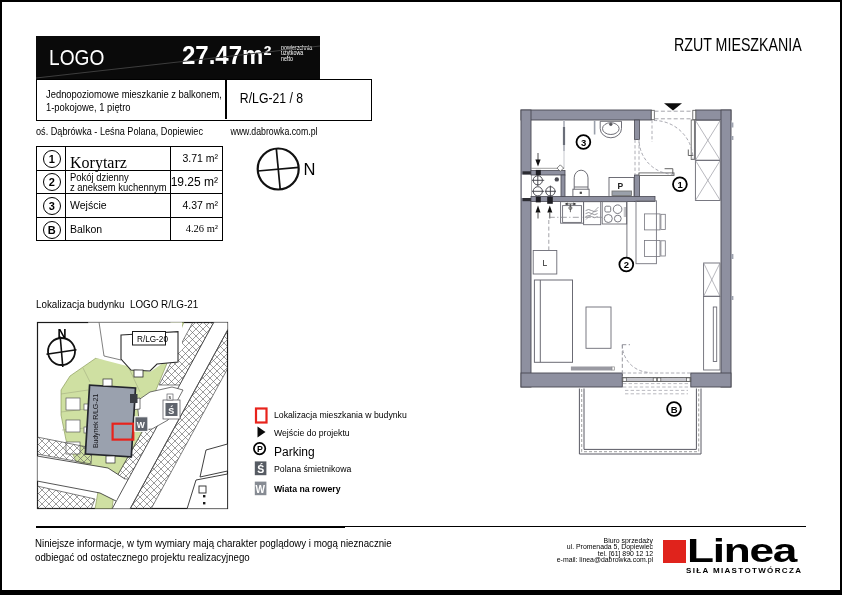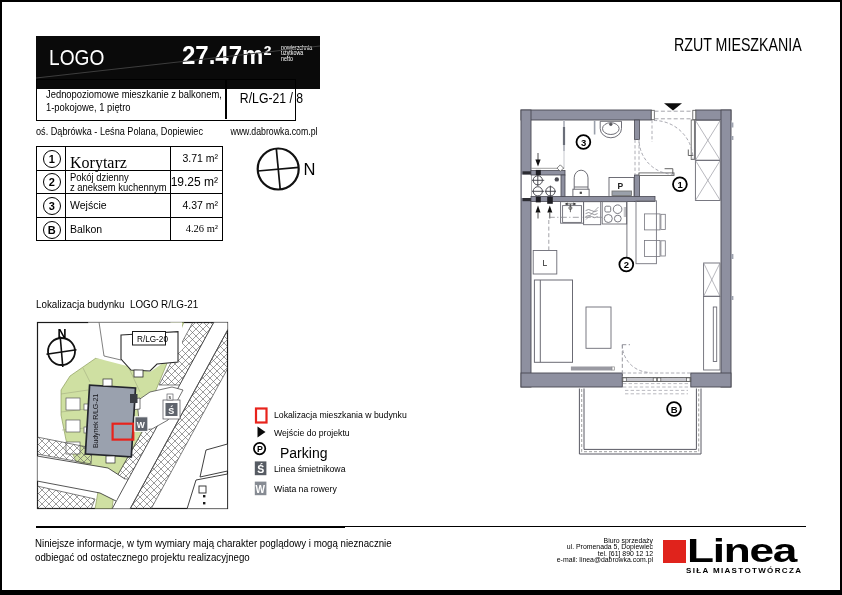--- a/index.html
+++ b/index.html
@@ -14,30 +14,30 @@
 <body>
 
 <div class="abs" style="left:0;top:0;width:842px;height:2px;background:#000;"></div>
 
 <div class="abs" style="left:0;top:0;width:1.5px;height:595px;background:#000;"></div>
 
 <div class="abs" style="left:840px;top:0;width:2px;height:595px;background:#000;"></div>
 
 <div class="abs" style="left:0;top:590px;width:842px;height:5px;background:#000;"></div>
 
-<div class="abs" style="left:36px;top:36px;width:284px;height:53px;background:#0a0a0a;">
+<div class="abs" style="left:36px;top:36px;width:284px;height:43px;background:#0a0a0a;">
 
   <div class="abs ol" style="left:13px;top:9px;color:#fff;font-size:22px;transform:scaleX(0.87);">LOGO</div>
 
   <div class="abs ol" style="left:146px;top:5px;color:#fff;font-size:25px;font-weight:600;transform:scaleX(0.96);">27.47m²</div>
 
   <div class="abs ol" style="left:245px;top:9px;color:#fff;font-size:6.5px;line-height:5.4px;transform:scaleX(0.82);">powierzchnia<br>użytkowa<br>netto</div>
 </div>
 
-<div class="abs" style="left:36px;top:79px;width:260px;height:42px;border:1.5px solid #000;box-sizing:border-box;">
+<div class="abs" style="left:36px;top:79px;width:336px;height:42px;border:1.5px solid #000;box-sizing:border-box;">
 
   <div class="abs ol" style="left:9px;top:6.5px;white-space:nowrap;font-size:11.6px;line-height:13.6px;color:#000;transform:scaleX(0.81);">Jednopoziomowe mieszkanie z balkonem,<br>1-pokojowe, 1 piętro</div>
 
   <div class="abs" style="left:188px;top:0;width:1.5px;height:39px;background:#000;"></div>
 
   <div class="abs" style="left:189px;top:9px;width:91px;text-align:center;font-size:15.5px;color:#000;transform:scaleX(0.79);">R/LG-21 / 8</div>
 </div>
 
 <div class="abs ol" style="left:36px;top:124.5px;font-size:11px;color:#000;transform:scaleX(0.83);white-space:nowrap;">oś. Dąbrówka - Leśna Polana, Dopiewiec</div>
 
@@ -70,25 +70,25 @@
   <div class="abs" style="left:34px;top:77px;font-size:10.5px;">Balkon</div>
   <div class="abs" style="right:5px;top:77px;font-size:10.5px;font-family:Liberation Serif, serif;">4.26 m²</div>
 </div>
 
 <div class="abs ol" style="left:36px;top:297.5px;font-size:10.8px;color:#000;transform:scaleX(0.91);white-space:nowrap;">Lokalizacja budynku&nbsp; LOGO R/LG-21</div>
 
 <div class="abs" style="left:274px;top:410px;font-size:8.7px;color:#000;">Lokalizacja mieszkania w budynku</div>
 
 <div class="abs" style="left:274px;top:428px;font-size:8.7px;color:#000;">Wejście do projektu</div>
 
-<div class="abs" style="left:280px;top:444.5px;font-size:14px;color:#000;text-align:right;">Parking</div>
-
-<div class="abs" style="left:274px;top:464px;font-size:8.7px;color:#000;">Linea śmietnikowa</div>
-
-<div class="abs" style="left:274px;top:484px;font-size:8.7px;color:#000;">Wiata na rowery</div>
+<div class="abs" style="left:274px;top:444.5px;font-size:12px;color:#000;text-align:right;">Parking</div>
+
+<div class="abs" style="left:274px;top:464px;font-size:8.7px;color:#000;">Polana śmietnikowa</div>
+
+<div class="abs" style="left:274px;top:484px;font-size:8.7px;color:#000;font-weight:bold;">Wiata na rowery</div>
 
 <div class="abs" style="left:36px;top:526px;width:309px;height:2px;background:#000;"></div>
 
 <div class="abs" style="left:345px;top:525.5px;width:461px;height:1.2px;background:#000;"></div>
 
 <div class="abs ol" style="left:35px;top:537px;font-size:10.3px;line-height:13.8px;color:#000;transform:scaleX(0.94);white-space:nowrap;">Niniejsze informacje, w tym wymiary mają charakter poglądowy i mogą nieznacznie<br>odbiegać od ostatecznego projektu realizacyjnego</div>
 
 <div class="abs" style="left:453px;top:537.5px;width:200px;text-align:right;font-size:6.9px;line-height:6.6px;color:#000;">Biuro sprzedaży<br>ul. Promenada 5, Dopiewiec<br>tel. [61] 890 12 12<br>e-mail: linea@dabrowka.com.pl</div>
 
 <div class="abs" style="left:663px;top:540px;width:23px;height:23px;background:#e0231c;"></div>

